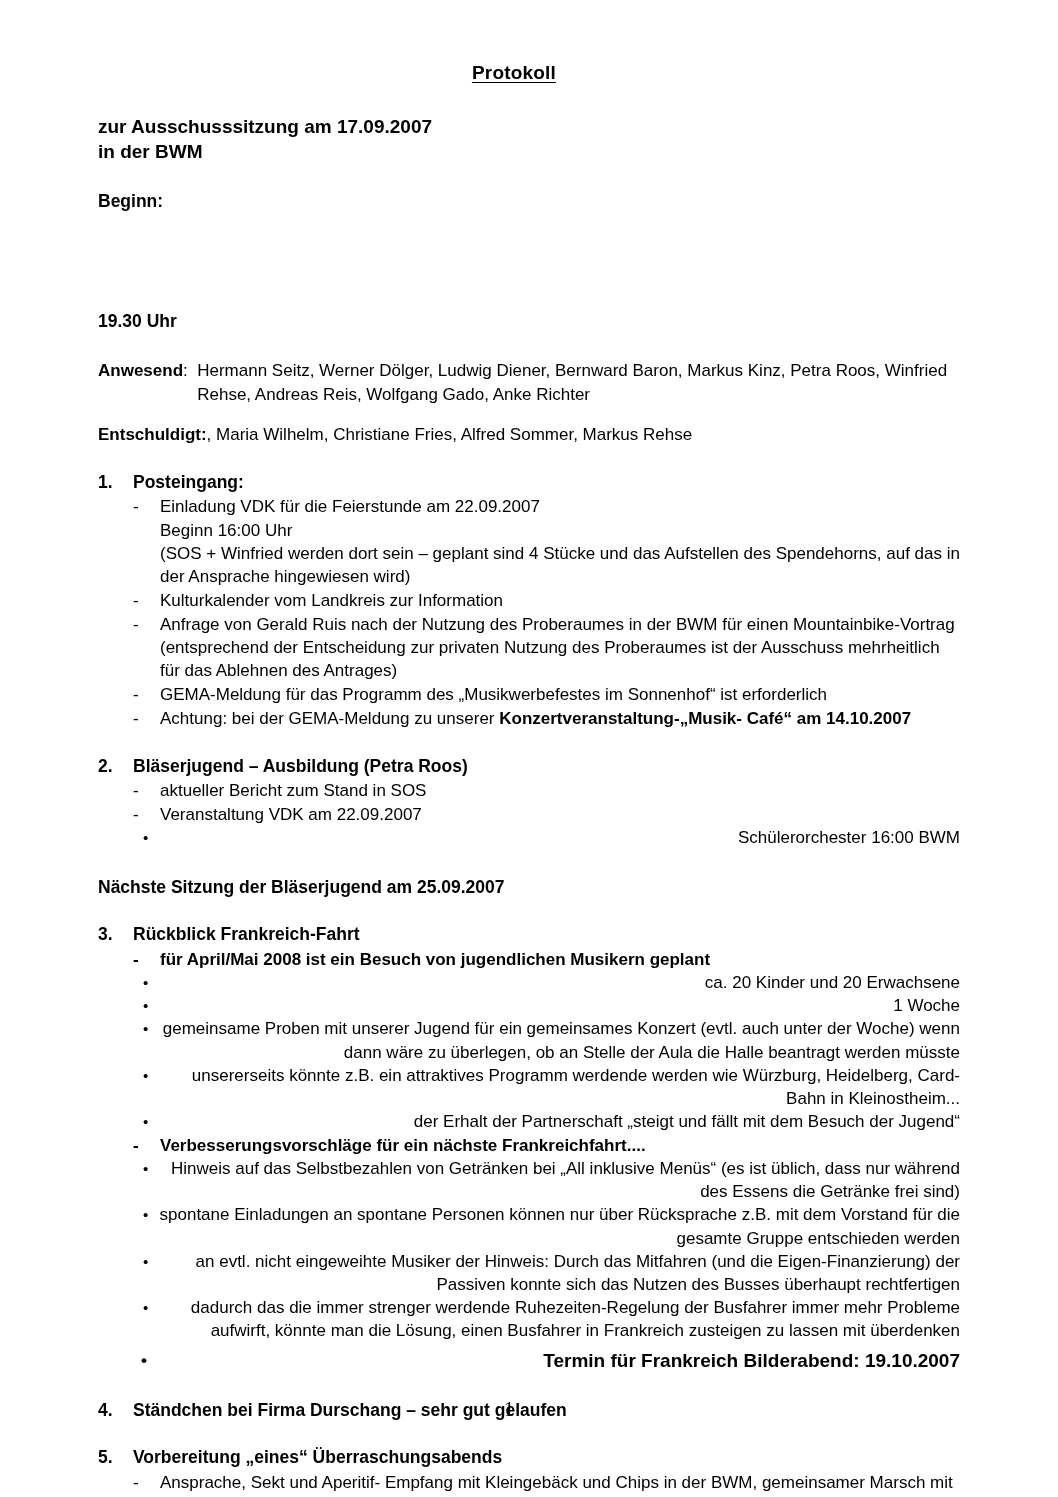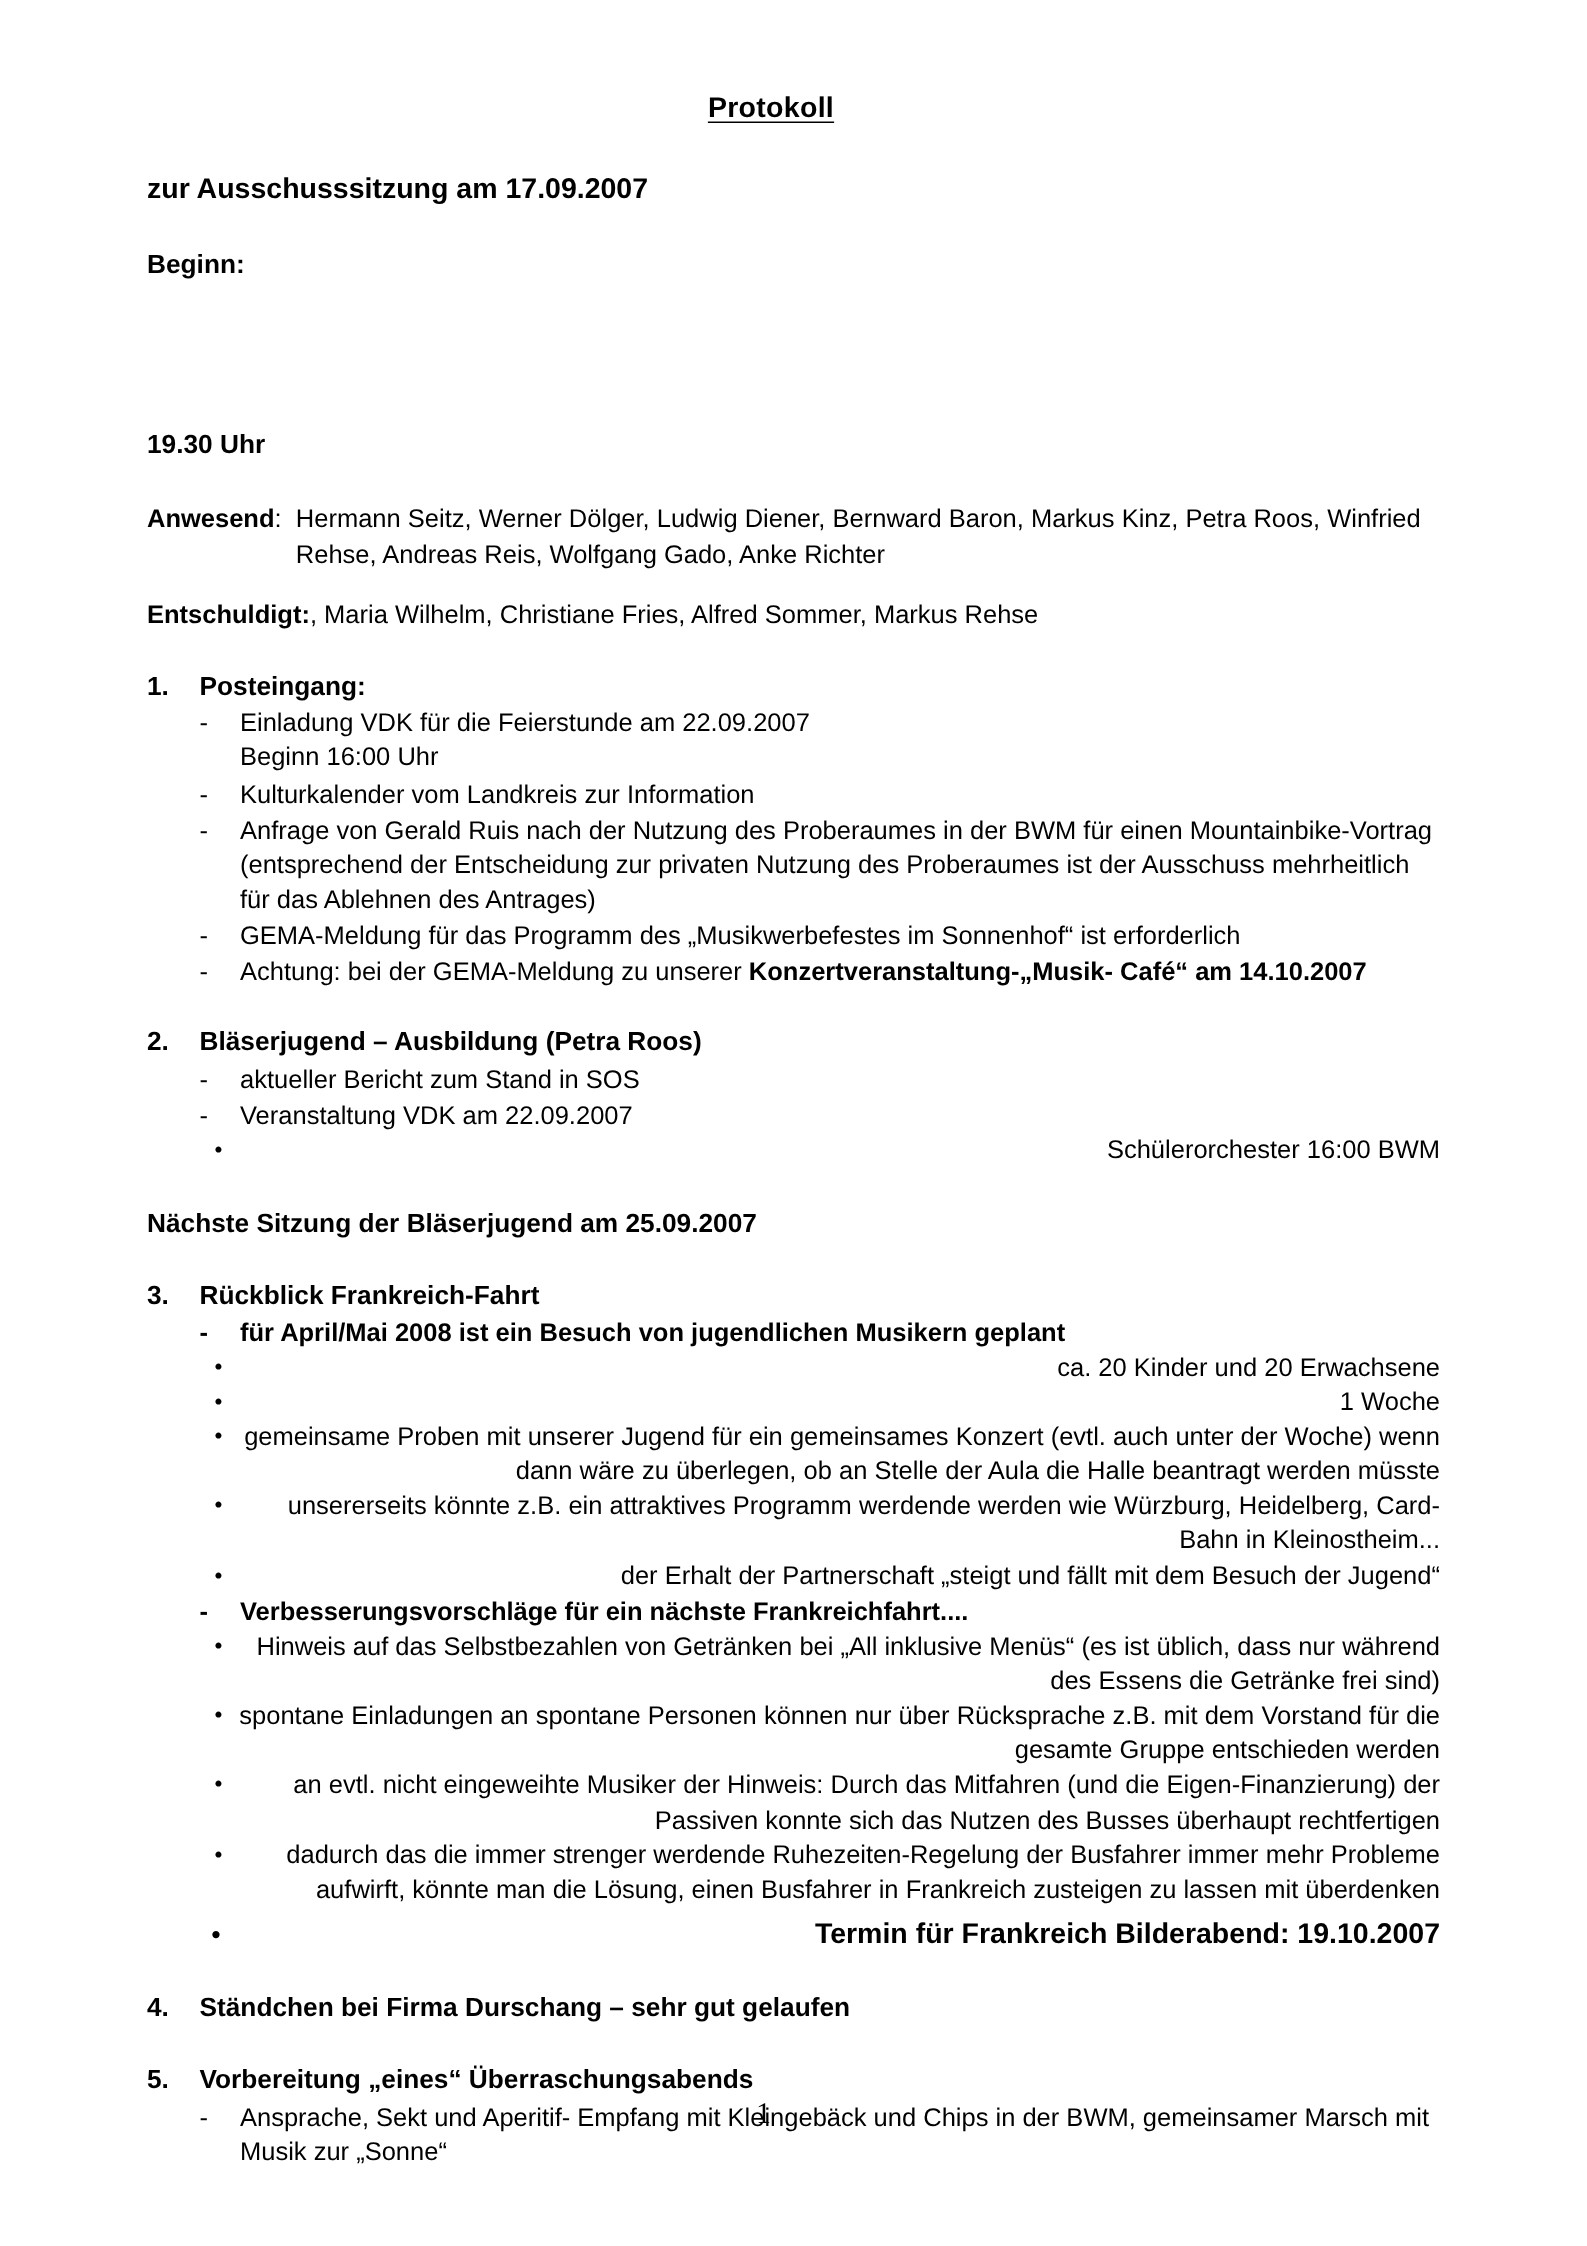--- a/index.html
+++ b/index.html
@@ -184,20 +184,21 @@
 </head>
 <body>
 
 <div class="page">
   <div class="doc">
 
     <div class="doc-title"><span>Protokoll</span></div>
 
     <div class="subtitle">
       <div>zur Ausschusssitzung am 17.09.2007</div>
+      <div>in der BWM</div>
     </div>
 
     <div class="times">
       <div class="row">
         <div class="lbl">Beginn:</div>
         <div class="val">19.30 Uhr</div>
       </div>
     </div>
 
     <div class="party">
@@ -214,20 +215,21 @@
       <div class="num-head">
         <div class="num">1.</div>
         <div class="txt">Posteingang:</div>
       </div>
       <ul class="dash-list">
         <li class="dash-item">
           <div class="mark">-</div>
           <div class="body">
             <p>Einladung VDK für die Feierstunde am 22.09.2007</p>
             <p>Beginn 16:00 Uhr</p>
+            <p>(SOS + Winfried werden dort sein – geplant sind 4 Stücke und das Aufstellen des Spendehorns, auf das in der Ansprache hingewiesen wird)</p>
           </div>
         </li>
         <li class="dash-item">
           <div class="mark">-</div>
           <div class="body">
             <p>Kulturkalender vom Landkreis zur Information</p>
           </div>
         </li>
         <li class="dash-item">
           <div class="mark">-</div>

